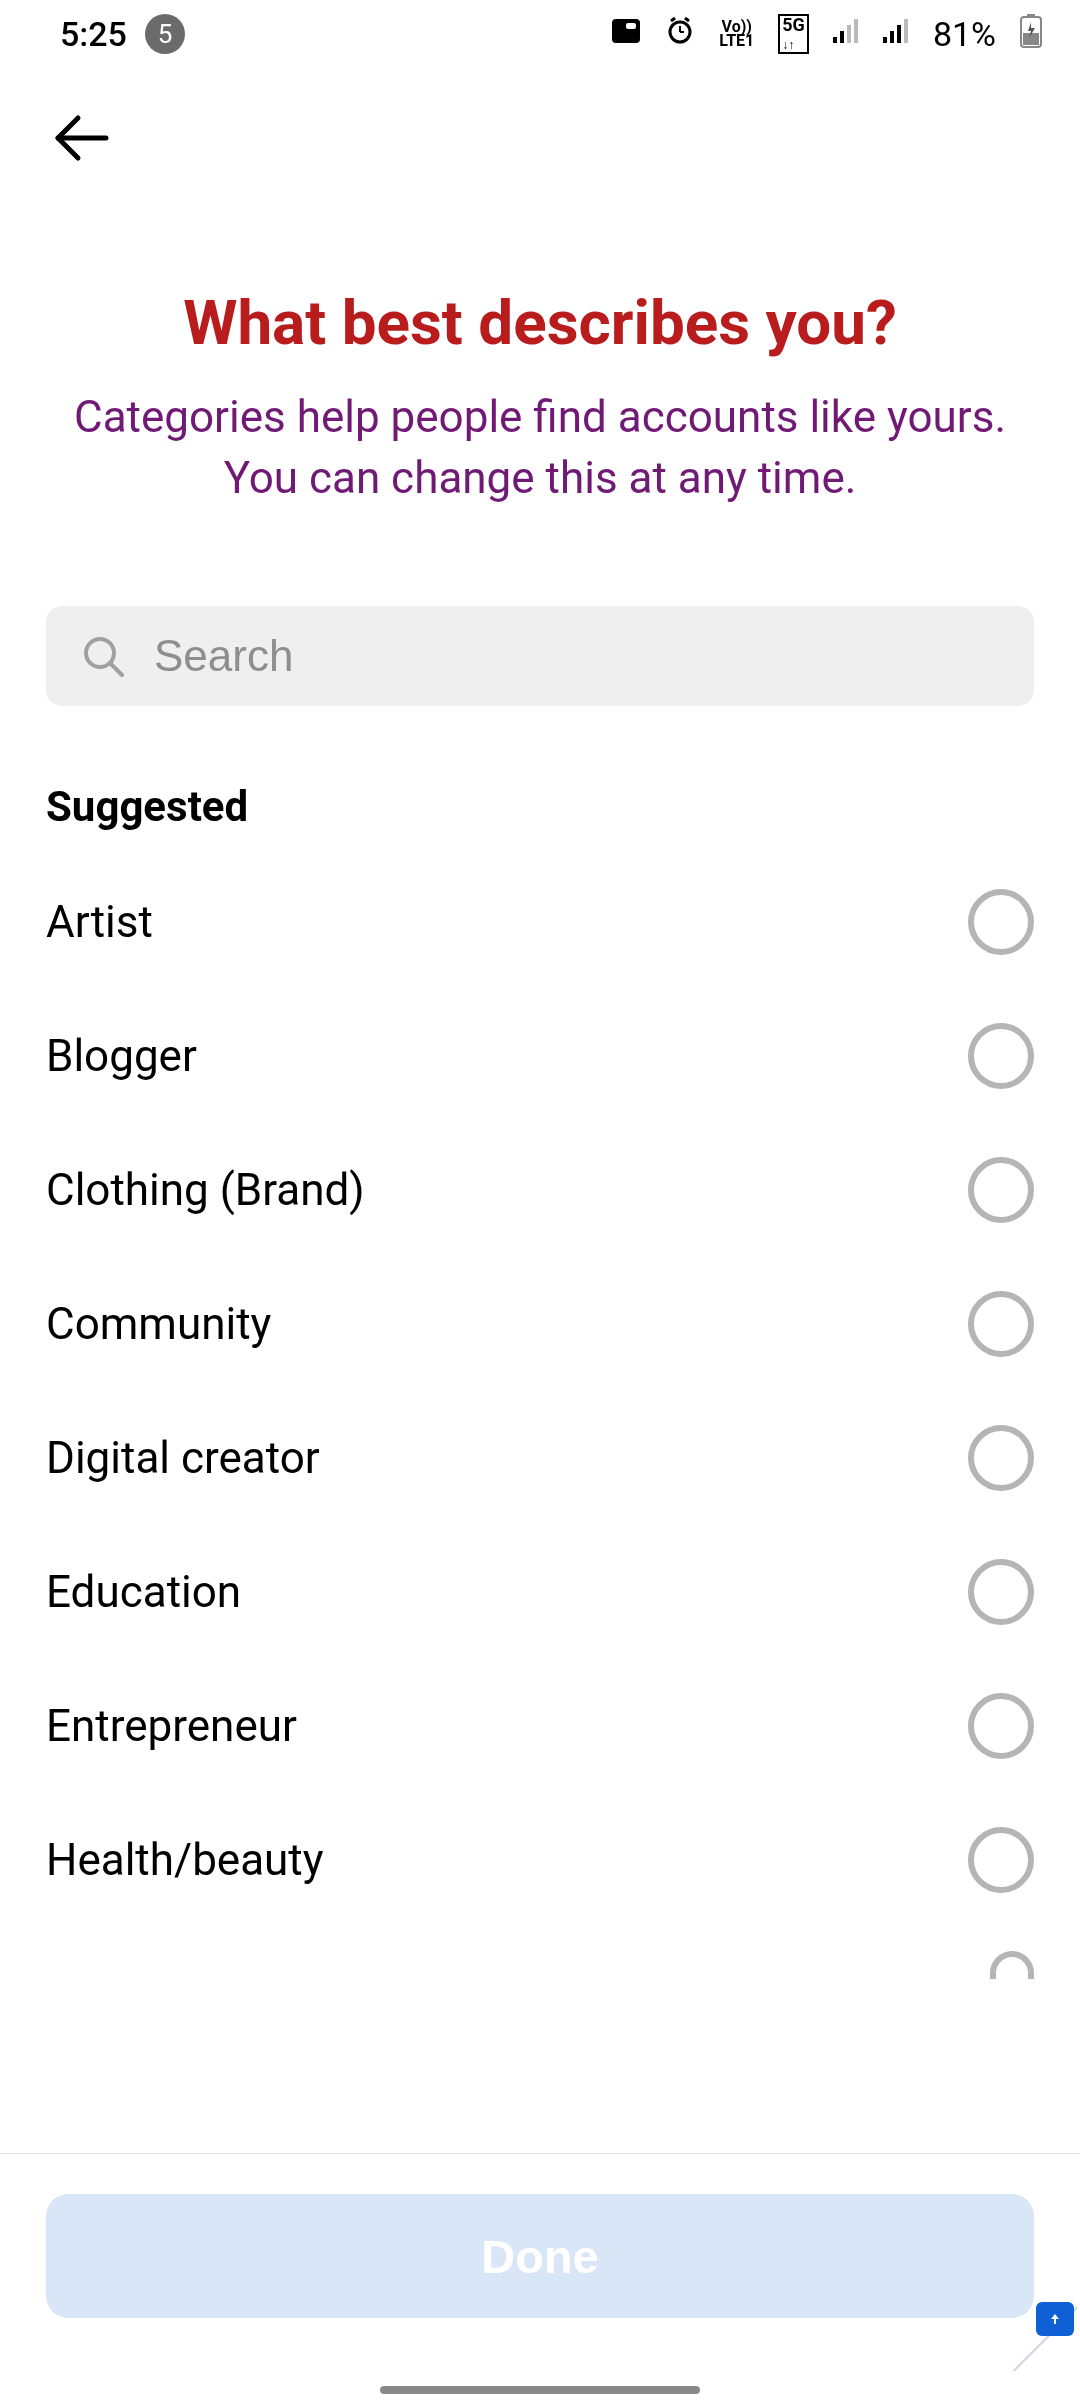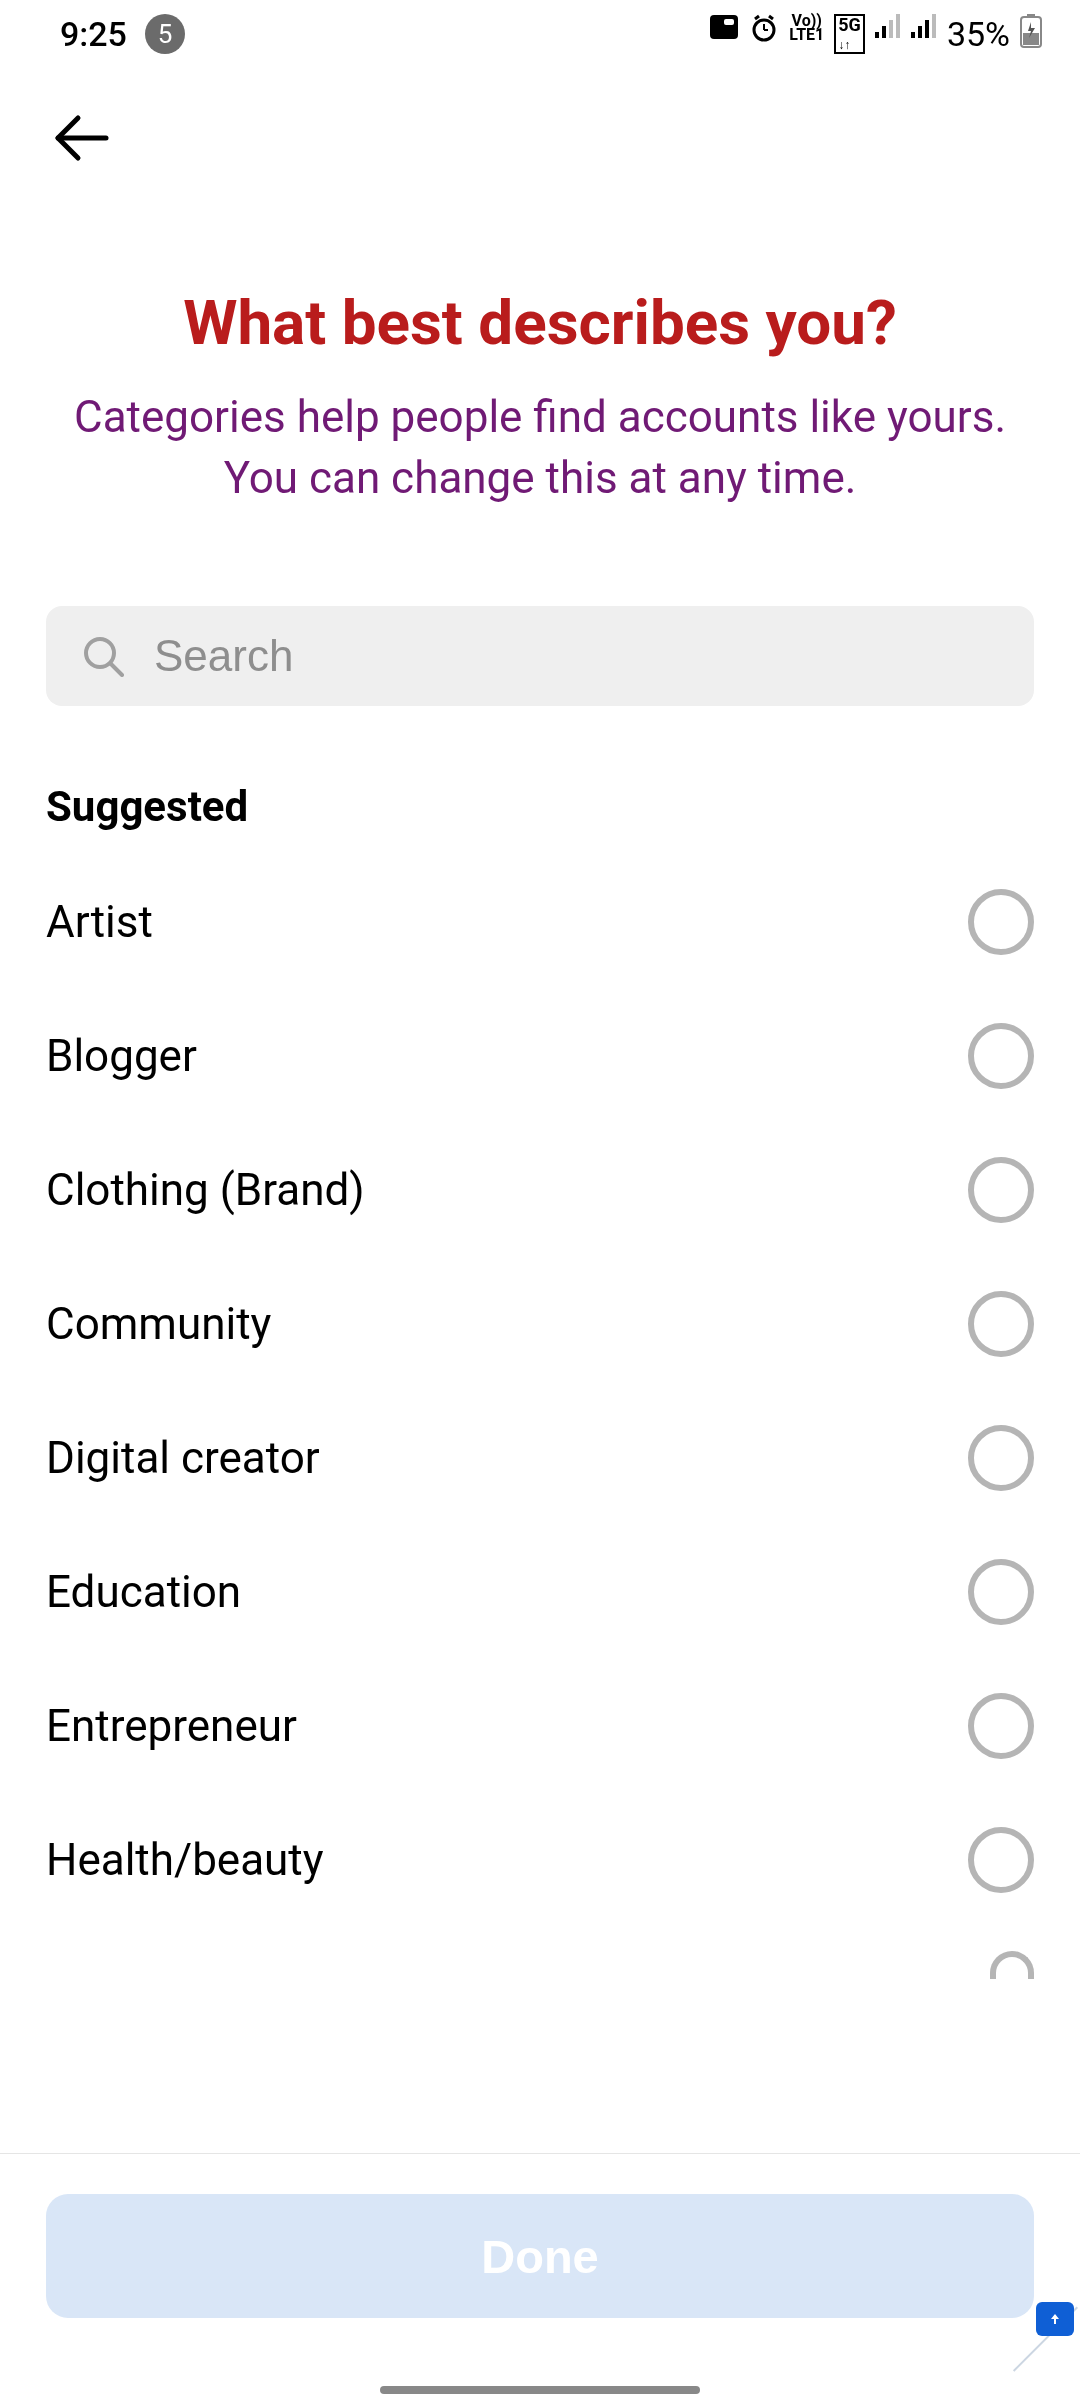--- a/index.html
+++ b/index.html
@@ -39,22 +39,22 @@
       width: 40px;
       height: 40px;
       border-radius: 50%;
       display: flex;
       align-items: center;
       justify-content: center;
       font-size: 26px;
     }
     .status-right {
       display: flex;
-      align-items: flex-start;
-      gap: 10px;
+      align-items: center;
+      gap: 24px;
       font-size: 30px;
     }
     .status-battery {
       font-size: 34px;
       font-weight: 400;
     }
     .status-icon {
       font-size: 26px;
     }
     .status-icon-small {
@@ -223,21 +223,21 @@
       height: 28px;
       border-radius: 44px 44px 0 0;
       border-bottom: none;
     }
   </style>
 </head>
 <body>
 
 <div class="status-bar">
   <div class="status-left">
-    <span class="status-time">9:25</span>
+    <span class="status-time">5:25</span>
     <span class="status-notif-badge">5</span>
   </div>
   <div class="status-right">
     <span class="status-icon">
       <svg width="30" height="26" viewBox="0 0 30 26">
           <rect x="1" y="1" width="28" height="24" rx="4" fill="#000"></rect>
           <rect x="15" y="5" width="10" height="6" rx="2" fill="#fff"></rect>
         </svg>
     </span>
     <span class="status-icon">
@@ -260,21 +260,21 @@
         </svg>
     </span>
     <span class="status-icon">
       <svg width="26" height="24" viewBox="0 0 26 24">
           <rect x="0" y="18" width="4" height="6" fill="#000"></rect>
           <rect x="7" y="12" width="4" height="12" fill="#000"></rect>
           <rect x="14" y="6" width="4" height="18" fill="#000"></rect>
           <rect x="21" y="0" width="4" height="24" fill="#bbb"></rect>
         </svg>
     </span>
-    <span class="status-battery">35%</span>
+    <span class="status-battery">81%</span>
     <span class="status-icon">
       <svg width="22" height="34" viewBox="0 0 22 34">
           <rect x="7" y="0" width="8" height="3" fill="#888"></rect>
           <rect x="1" y="3" width="20" height="30" rx="3" fill="none" stroke="#888" stroke-width="2"></rect>
           <rect x="3" y="19" width="16" height="12" fill="#888"></rect>
           <path d="M11 8 L8 17 L11 17 L9 24 L15 14 L11 14 Z" fill="#555"></path>
         </svg>
     </span>
   </div>
 </div>

